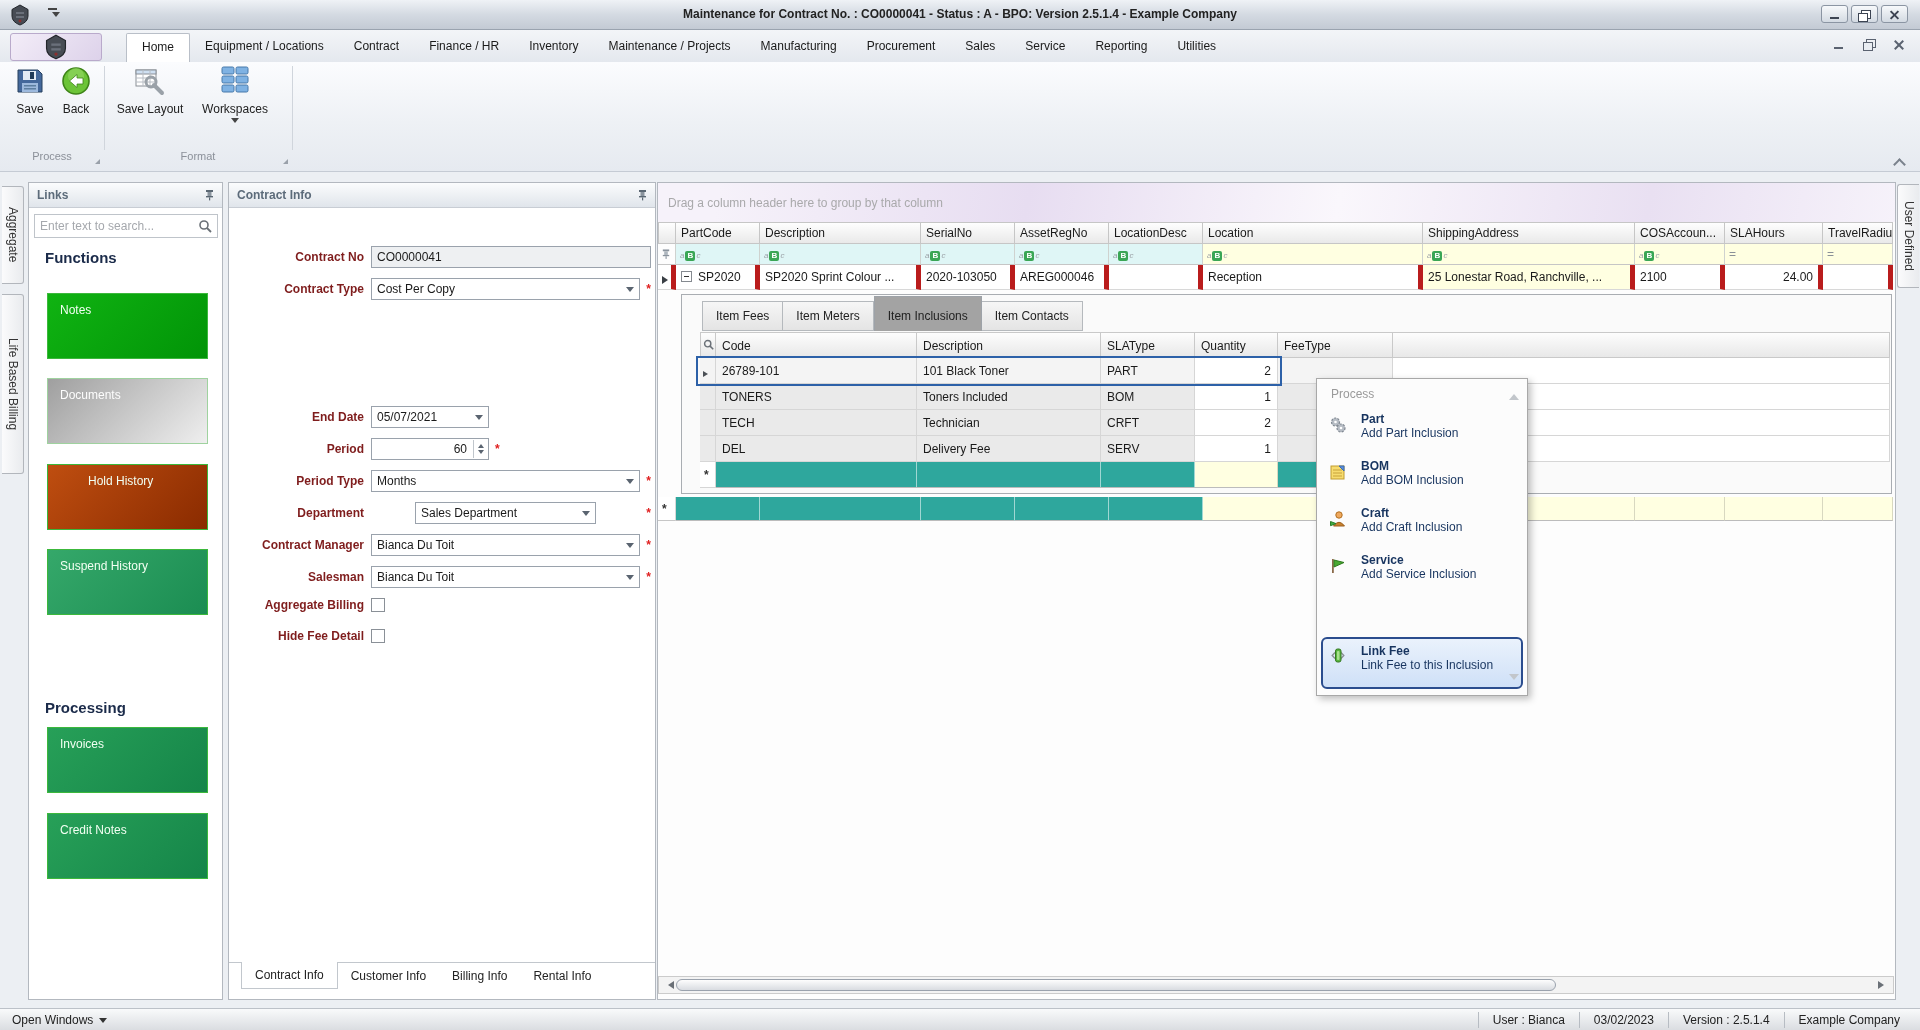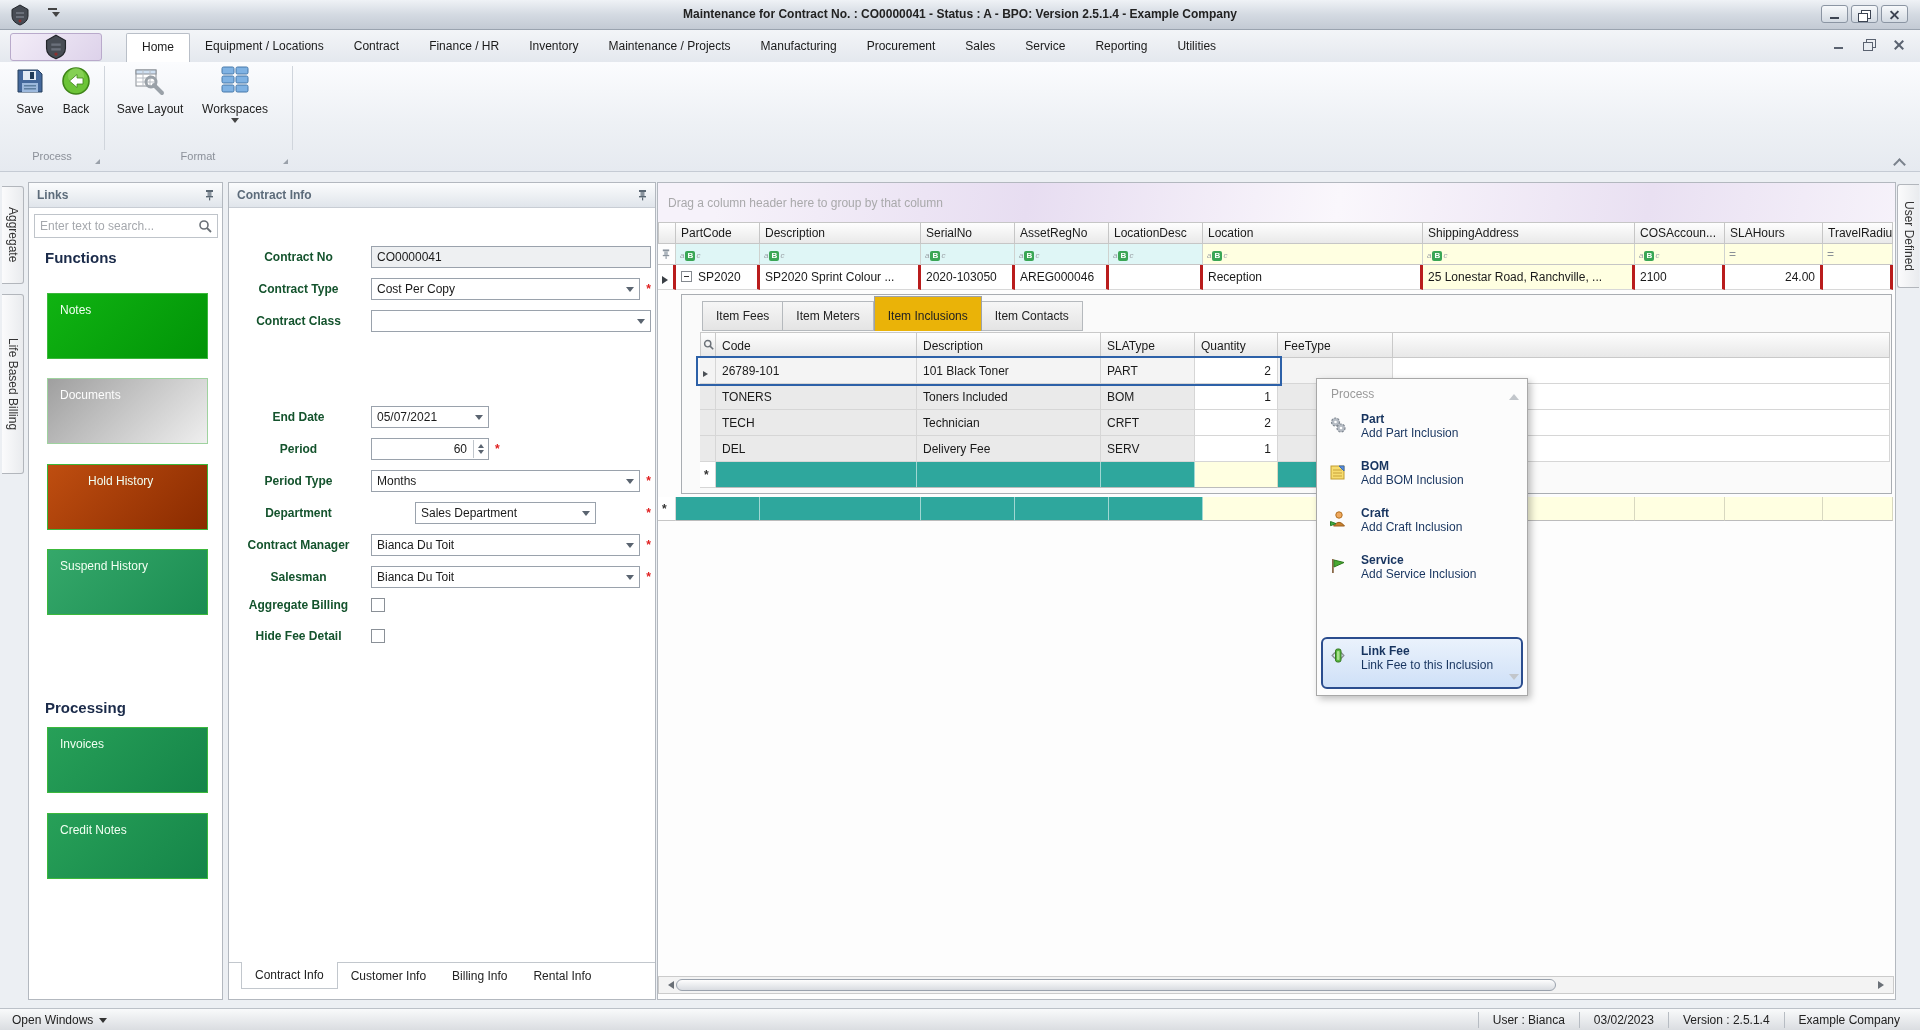--- a/index.html
+++ b/index.html
@@ -73,21 +73,21 @@
 .lbtn { position:absolute; left:18px; width:161px; height:66px; border:1px solid #3cb83c;
   color:#f2fff2; padding:9px 12px; font-size:12px; cursor:pointer; }
 .lbtn.notes    { background:linear-gradient(135deg,#10b312,#019407); }
 .lbtn.docs     { background:linear-gradient(135deg,#9f9f9f,#efefef); color:#fdfdfd; border-color:#9fd29f; }
 .lbtn.hold     { background:linear-gradient(135deg,#bf4e10,#8a2b00); }
 .lbtn.suspend  { background:linear-gradient(135deg,#35a86a,#1b8d52); }
 .lbtn.invoices, .lbtn.credit { background:linear-gradient(135deg,#27a058,#158549); }
 
 
 .frow { position:absolute; left:4px; width:418px; height:24px; display:flex; align-items:center; }
-.flabel { width:138px; text-align:center; font-weight:bold; padding-right:7px; color:#14532d; }
+.flabel { width:138px; text-align:right; font-weight:bold; padding-right:7px; color:#7f1d1d; }
 .fctl { position:relative; height:22px; border:1px solid #9aa2ac; background:#fff; flex:1;
   display:flex; align-items:center; padding:0 5px; }
 .fctl.ro { background:#eef0f2; }
 .fctl.narrow { flex:0 0 118px; }
 .dcaret { position:absolute; right:5px; top:8px; width:0; height:0; border:4px solid transparent; border-top:5px solid #5a6470; }
 .req { color:#e02020; font-weight:bold; margin-left:6px; }
 .spin { position:absolute; right:1px; top:1px; width:14px; height:18px; border-left:1px solid #c0c6cc;
   display:flex; flex-direction:column; align-items:center; justify-content:space-around; }
 .sp-up { width:0; height:0; border:3px solid transparent; border-bottom:4px solid #5a6470; }
 .sp-dn { width:0; height:0; border:3px solid transparent; border-top:4px solid #5a6470; }
@@ -98,41 +98,41 @@
 .btab.sel { border:1px solid #c2c7cd; border-top:none; background:#fff; margin-top:-1px; font-weight:normal; }
 
 
 .gridwrap { position:absolute; left:657px; top:182px; width:1239px; height:818px; border:1px solid #b3b8bf; background:#fdfdfd; }
 .lavender { position:absolute; left:658px; top:183px; width:1237px; height:39px;
   background:linear-gradient(100deg,#f6f2fa 5%,#e7ddf1 30%,#faf7fc 55%,#e9e0f2 80%,#f6f2fa); }
 .grouphint { position:absolute; left:668px; top:196px; color:#a9a9ab; }
 .gh { position:absolute; top:222px; height:22px; background:linear-gradient(#fefefe,#e9e9e9);
   border-right:1px solid #c6c6c6; border-top:1px solid #c6c6c6; border-bottom:1px solid #c6c6c6; padding:3px 5px; overflow:hidden; white-space:nowrap; }
 .gf { position:absolute; top:244px; height:21px; border-right:1px solid #cfd2cf; border-bottom:1px solid #c6c6c6; padding:3px 4px; overflow:hidden; }
-.gd { position:absolute; top:265px; height:25px; background:#fff; border-right:3px solid #b91c1c; border-bottom:1px solid #d8d8d8;
+.gd { position:absolute; top:265px; height:25px; background:#fff; border-right:5px solid #b91c1c; border-bottom:1px solid #d8d8d8;
   padding:5px 5px; overflow:hidden; white-space:nowrap; }
 .cyan { background:#dff6f6; }
 .yel { background:#ffffe1; }
 .num { text-align:right; }
 .abcico { display:inline-flex; align-items:center; font-size:8px; color:#9aa0a6; gap:1px; }
 .abcico b { display:inline-block; width:10px; height:10px; background:#3aa655; border-radius:2px; color:#fff;
   font-size:8px; line-height:10px; text-align:center; font-weight:bold; }
 .expbox { display:inline-block; position:relative; width:11px; height:11px; border:1px solid #858a90; background:#fff;
   vertical-align:-1px; margin-right:6px; }
 .expbox::after { content:""; position:absolute; left:2px; right:2px; top:4px; height:1px; background:#333; }
 .rarrow { display:inline-block; width:0; height:0; border:4px solid transparent; border-left:6px solid #3a3f45; }
 .star { font-weight:bold; color:#333; }
 
 
 .detailwrap { position:absolute; left:681px; top:294px; width:1211px; height:200px; border:1px solid #a9adb2; background:#fafafa; }
 .dtabs { position:absolute; left:702px; top:301px; height:30px; display:flex; }
 .dtab { padding:7px 13px 0 13px; height:30px; background:linear-gradient(#f6f6f6,#e4e4e4); border:1px solid #b5b9bd;
   border-left:none; color:#222; }
 .dtab:first-child { border-left:1px solid #b5b9bd; }
-.dtab.sel { background:#eab308; border:1px solid #9da2a8; border-bottom:none; height:35px; margin-top:-5px; padding-top:12px; }
+.dtab.sel { background:#a3a3a3; border:1px solid #9da2a8; border-bottom:none; height:35px; margin-top:-5px; padding-top:12px; }
 .dh { position:absolute; top:332px; height:26px; background:linear-gradient(#fdfdfd,#e8e8e8);
   border-right:1px solid #c9c9c9; border-top:1px solid #c9c9c9; border-bottom:1px solid #c9c9c9; padding:6px 6px; overflow:hidden; }
 .dc { position:absolute; height:26px; background:#eaeaea; border-right:1px solid #d6d6d6; border-bottom:1px solid #d6d6d6;
   padding:6px 6px; overflow:hidden; white-space:nowrap; }
 .dc.lt { background:#f4f4f4; }
 .dc.white { background:#fff; text-align:right; }
 .dc.filler { background:#fff; }
 .teal { background:#2EA79D; border-right:1px solid rgba(255,255,255,.55); border-bottom:1px solid #bcbcbc; }
 .tealyel { background:#ffffe1; border-right:1px solid #d8d8c0; border-bottom:1px solid #bcbcbc; }
 .selbox { position:absolute; left:696px; top:356px; width:586px; height:30px; border:2px solid #2d61a8; pointer-events:none; }
@@ -353,27 +353,20 @@
         </span>
     </div>
     <div class="frow" style="top:94px;">
       <span class="flabel">Contract Type</span>
       <span class="fctl">
           <span>Cost Per Copy</span>
           <span class="dcaret"></span>
         </span>
       <span class="req">*</span>
     </div>
-    <div class="frow" style="top:126px;">
-      <span class="flabel">Contract Class</span>
-      <span class="fctl">
-          <span></span>
-          <span class="dcaret"></span>
-        </span>
-    </div>
     <div class="frow" style="top:222px;">
       <span class="flabel">End Date</span>
       <span class="fctl narrow">
           <span>05/07/2021</span>
           <span class="dcaret"></span>
         </span>
     </div>
     <div class="frow" style="top:254px;">
       <span class="flabel">Period</span>
       <span class="fctl narrow">

